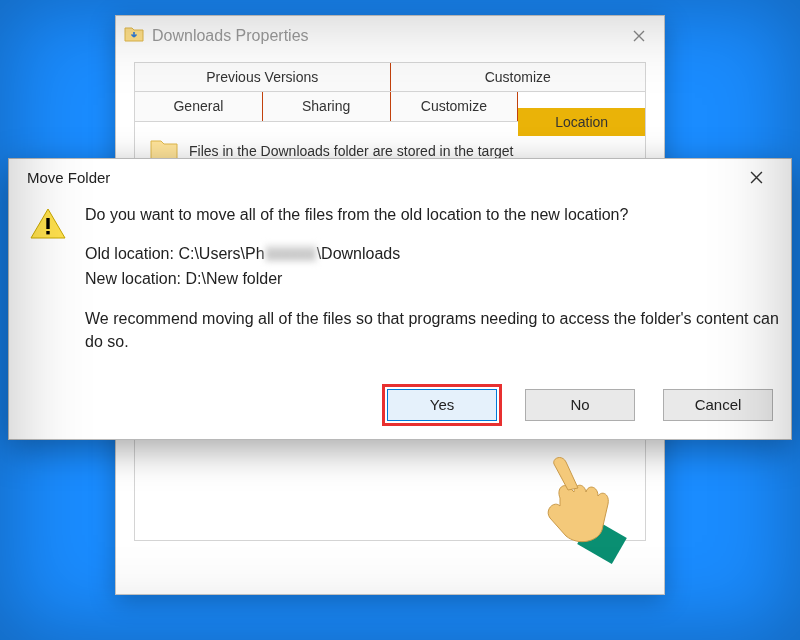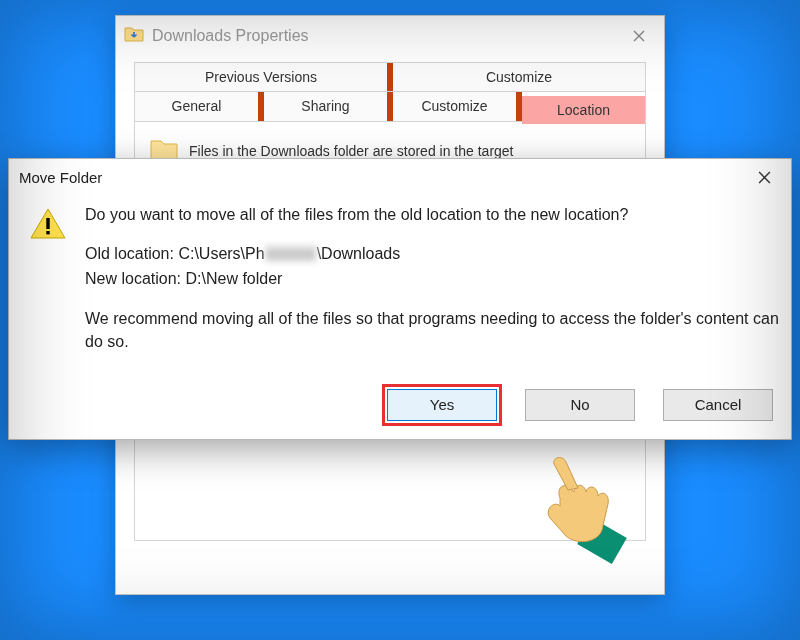--- a/index.html
+++ b/index.html
@@ -50,28 +50,28 @@
     border: 1px solid #d4d4d4;
     border-bottom: none;
   }
   .tabrow.row2 { }
   .tab {
     flex: 1;
     text-align: center;
     padding: 6px 0;
     font-size: 14px;
     color: #333;
-    border-right: 6px solid #c2410c;
+    border-right: 1px solid #c2410c;
     background: #fafafa;
   }
   .tab:last-child { border-right: none; }
   .tab.active {
-    background: #fca5a5;
+    background: #eab308;
     position: relative;
-    top: 4px;
+    top: 16px;
     border-bottom: 1px solid #fff;
   }
   .tab-content {
     border: 1px solid #d4d4d4;
     padding: 14px 14px;
     min-height: 420px;
     background: #fff;
   }
   .folder-desc {
     display: flex; align-items: center; gap: 10px;
@@ -83,21 +83,21 @@
     position: absolute;
     left: 8px; top: 158px;
     width: 784px;
     background: #fff;
     border: 1px solid #b8b8b8;
     box-shadow: 0 10px 34px rgba(0,0,0,0.35);
   }
   .dlg-titlebar {
     height: 36px;
     display: flex; align-items: center;
-    padding: 0 10px;
+    padding: 0 18px;
     font-size: 15px;
     color: #222;
   }
   .dlg-titlebar .close-x { color: #444; }
   .dlg-body {
     display: flex;
     padding: 8px 12px 10px 20px;
     gap: 18px;
   }
   .warn-icon { padding-top: 4px; }

